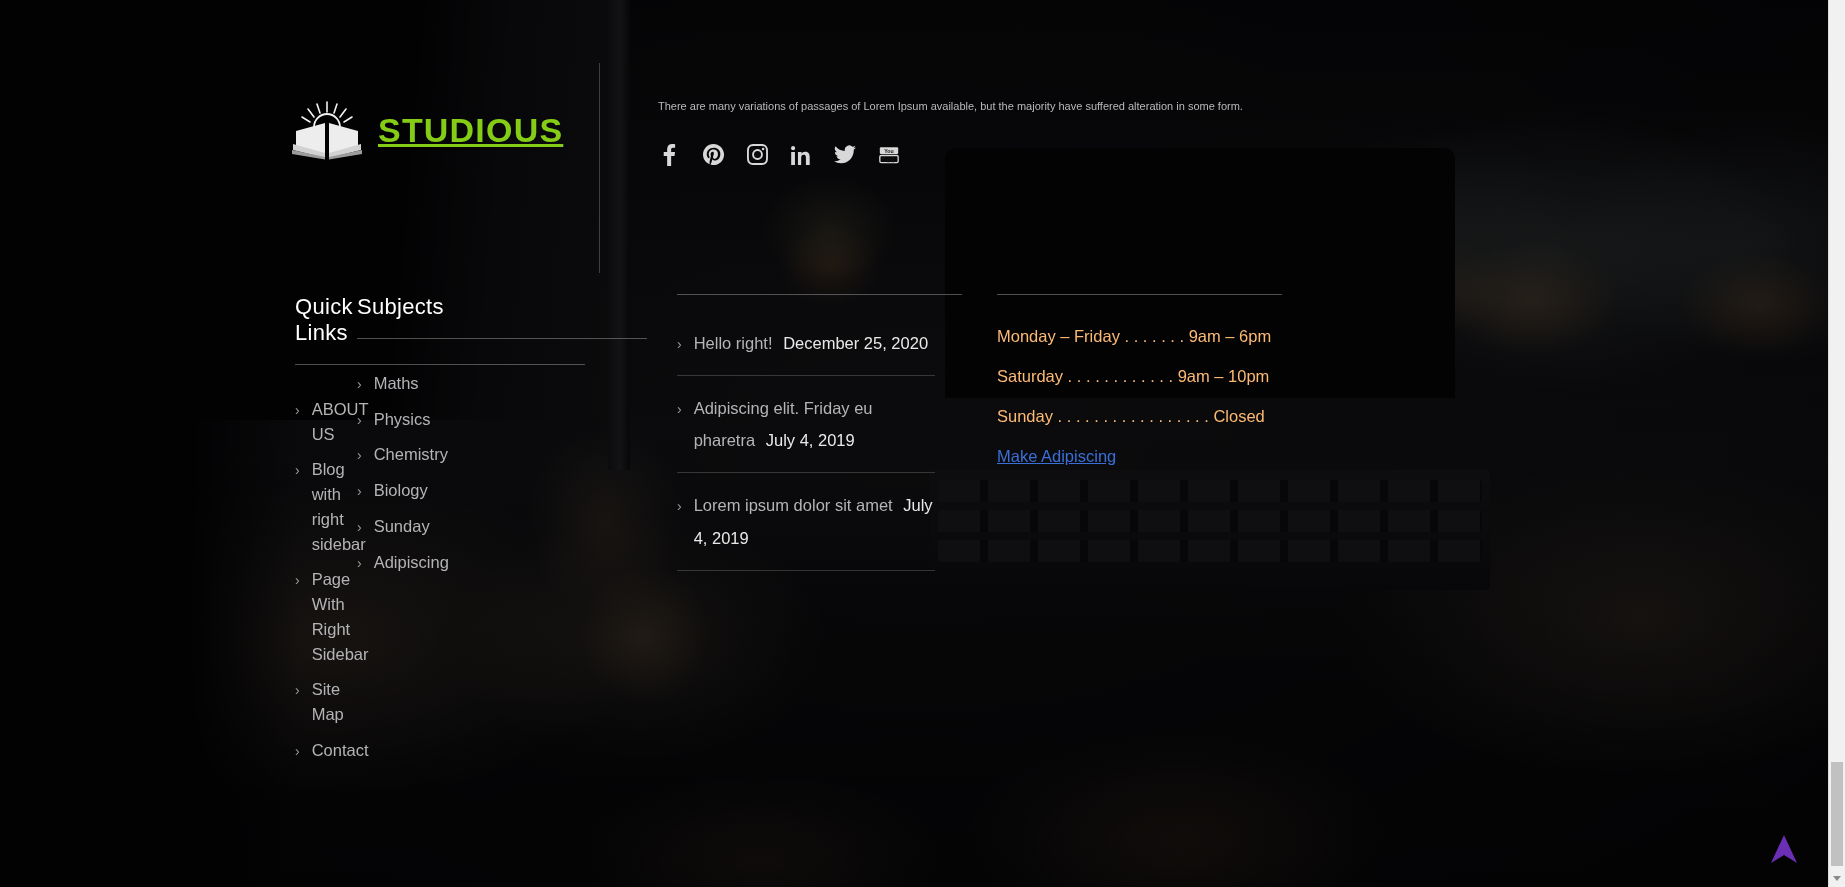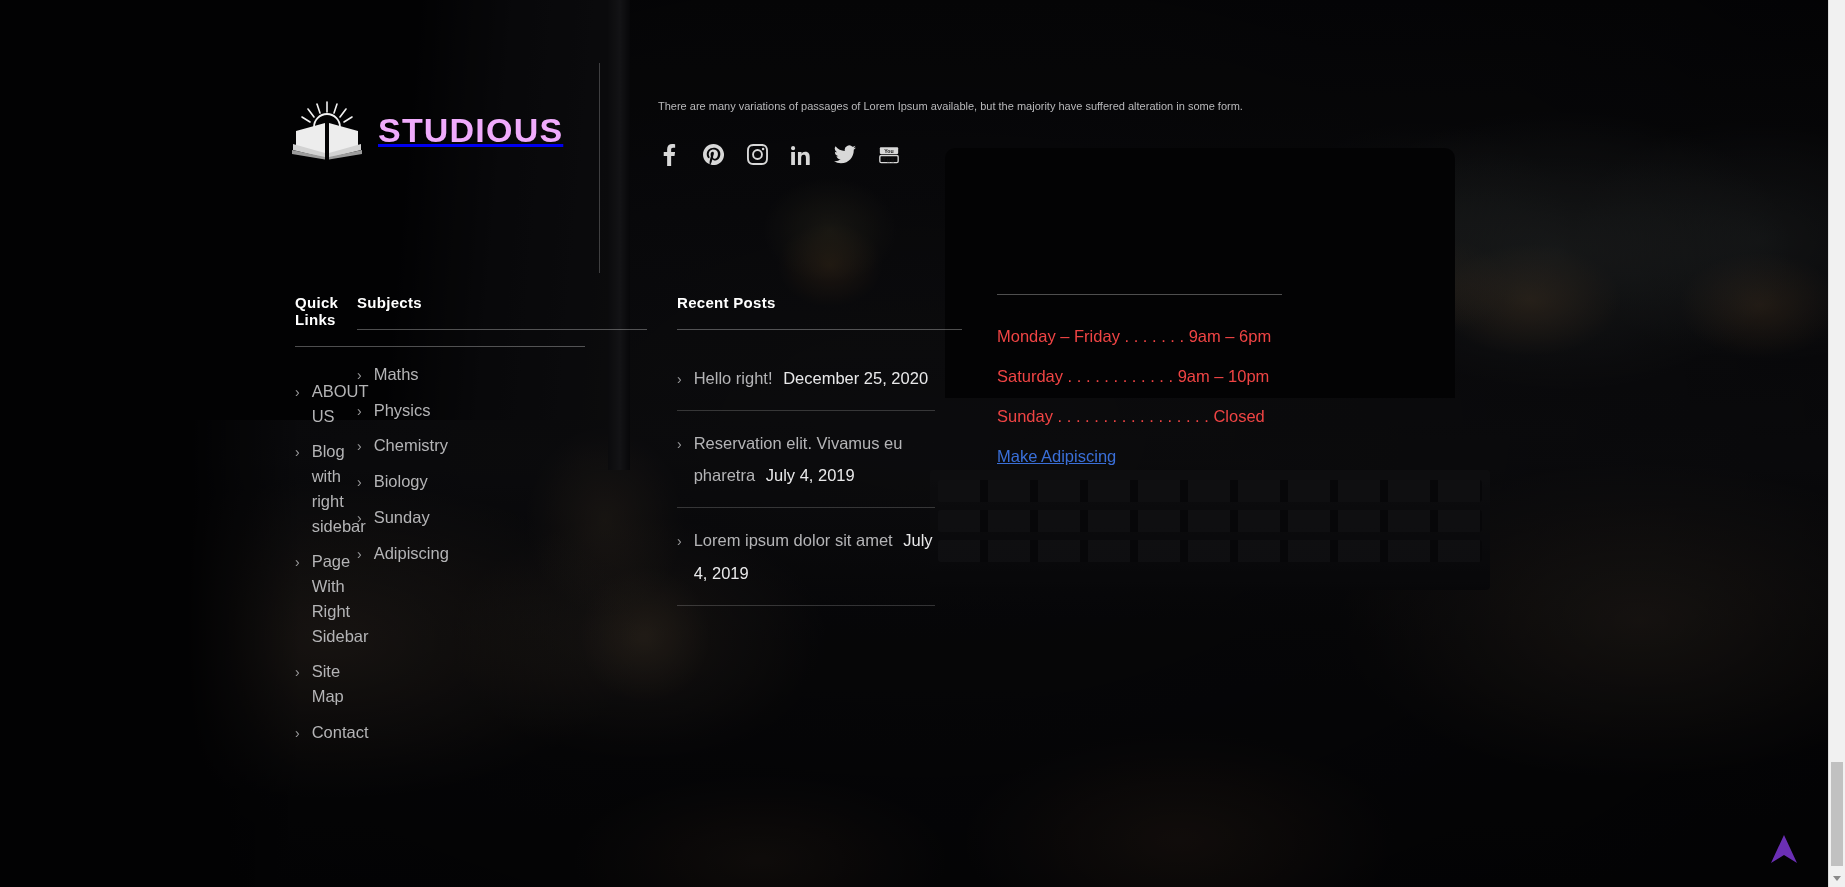--- a/index.html
+++ b/index.html
@@ -132,25 +132,26 @@
     background: rgba(255,255,255,0.22);
   }
 
   .logo {
     display: flex;
     align-items: center;
     gap: 14px;
   }
   .logo-mark { width: 74px; height: 60px; display: block; flex: none; }
   .logo-text {
-    color: #f0abfc;
+    color: #84cc16;
     font-size: 34px;
     font-weight: bold;
     letter-spacing: 1.2px;
     line-height: 1;
+    text-decoration: underline;
   }
 
   .intro-col {
     flex: 1;
     padding-left: 58px;
     padding-right: 540px;
     padding-top: 18px;
   }
   .intro-text {
     color: #b9b9bb;
@@ -179,22 +180,22 @@
     padding: 128px 0 0 0;
   }
   .fcol { padding-right: 40px; }
   .fcol-1 { width: 320px; padding-left: 295px; }
   .fcol-2 { width: 320px; padding-left: 22px; }
   .fcol-3 { width: 320px; padding-left: 22px; }
   .fcol-4 { width: 330px; padding-left: 22px; }
 
   .col-title {
     color: #ffffff;
-    font-size: 15px;
-    font-weight: bold;
+    font-size: 22px;
+    font-weight: normal;
     letter-spacing: 0.3px;
     margin: 0 0 18px 0;
   }
   .col-rule {
     height: 1px;
     background: rgba(255,255,255,0.30);
     margin-bottom: 32px;
   }
   .fcol-1 .col-rule { width: 290px; }
   .fcol-2 .col-rule { width: 290px; }
@@ -233,21 +234,21 @@
   }
   .post-date {
     color: #e9e9ea;
     font-weight: normal;
     margin-left: 6px;
   }
 
   
   .hours-list { list-style: none; }
   .hours-item {
-    color: #ef4444;
+    color: #fdba74;
     font-size: 16.5px;
     margin-bottom: 21px;
     white-space: nowrap;
   }
   .reserve-link {
     color: #3a6fd8;
     font-size: 16.5px;
     text-decoration: underline;
   }
 
@@ -487,37 +488,36 @@
           <li class="link-item">
             <a class="link-a" href="#">
               <span class="chev">›</span>
               <span>Adipiscing</span>
             </a>
           </li>
         </ul>
       </div>
 
       <div class="fcol fcol-3">
-        <h3 class="col-title">Recent Posts</h3>
         <div class="col-rule"></div>
         <ul class="post-list">
           <li class="post-item">
             <a class="post-a" href="#">
               <span class="chev">›</span>
               <span>
                 <span>Hello right!</span>
                 <span class="post-date">December 25, 2020</span>
               </span>
             </a>
           </li>
           <li class="post-item">
             <a class="post-a" href="#">
               <span class="chev">›</span>
               <span>
-                <span>Reservation elit. Vivamus eu pharetra</span>
+                <span>Adipiscing elit. Friday eu pharetra</span>
                 <span class="post-date">July 4, 2019</span>
               </span>
             </a>
           </li>
           <li class="post-item">
             <a class="post-a" href="#">
               <span class="chev">›</span>
               <span>
                 <span>Lorem ipsum dolor sit amet</span>
                 <span class="post-date">July 4, 2019</span>

